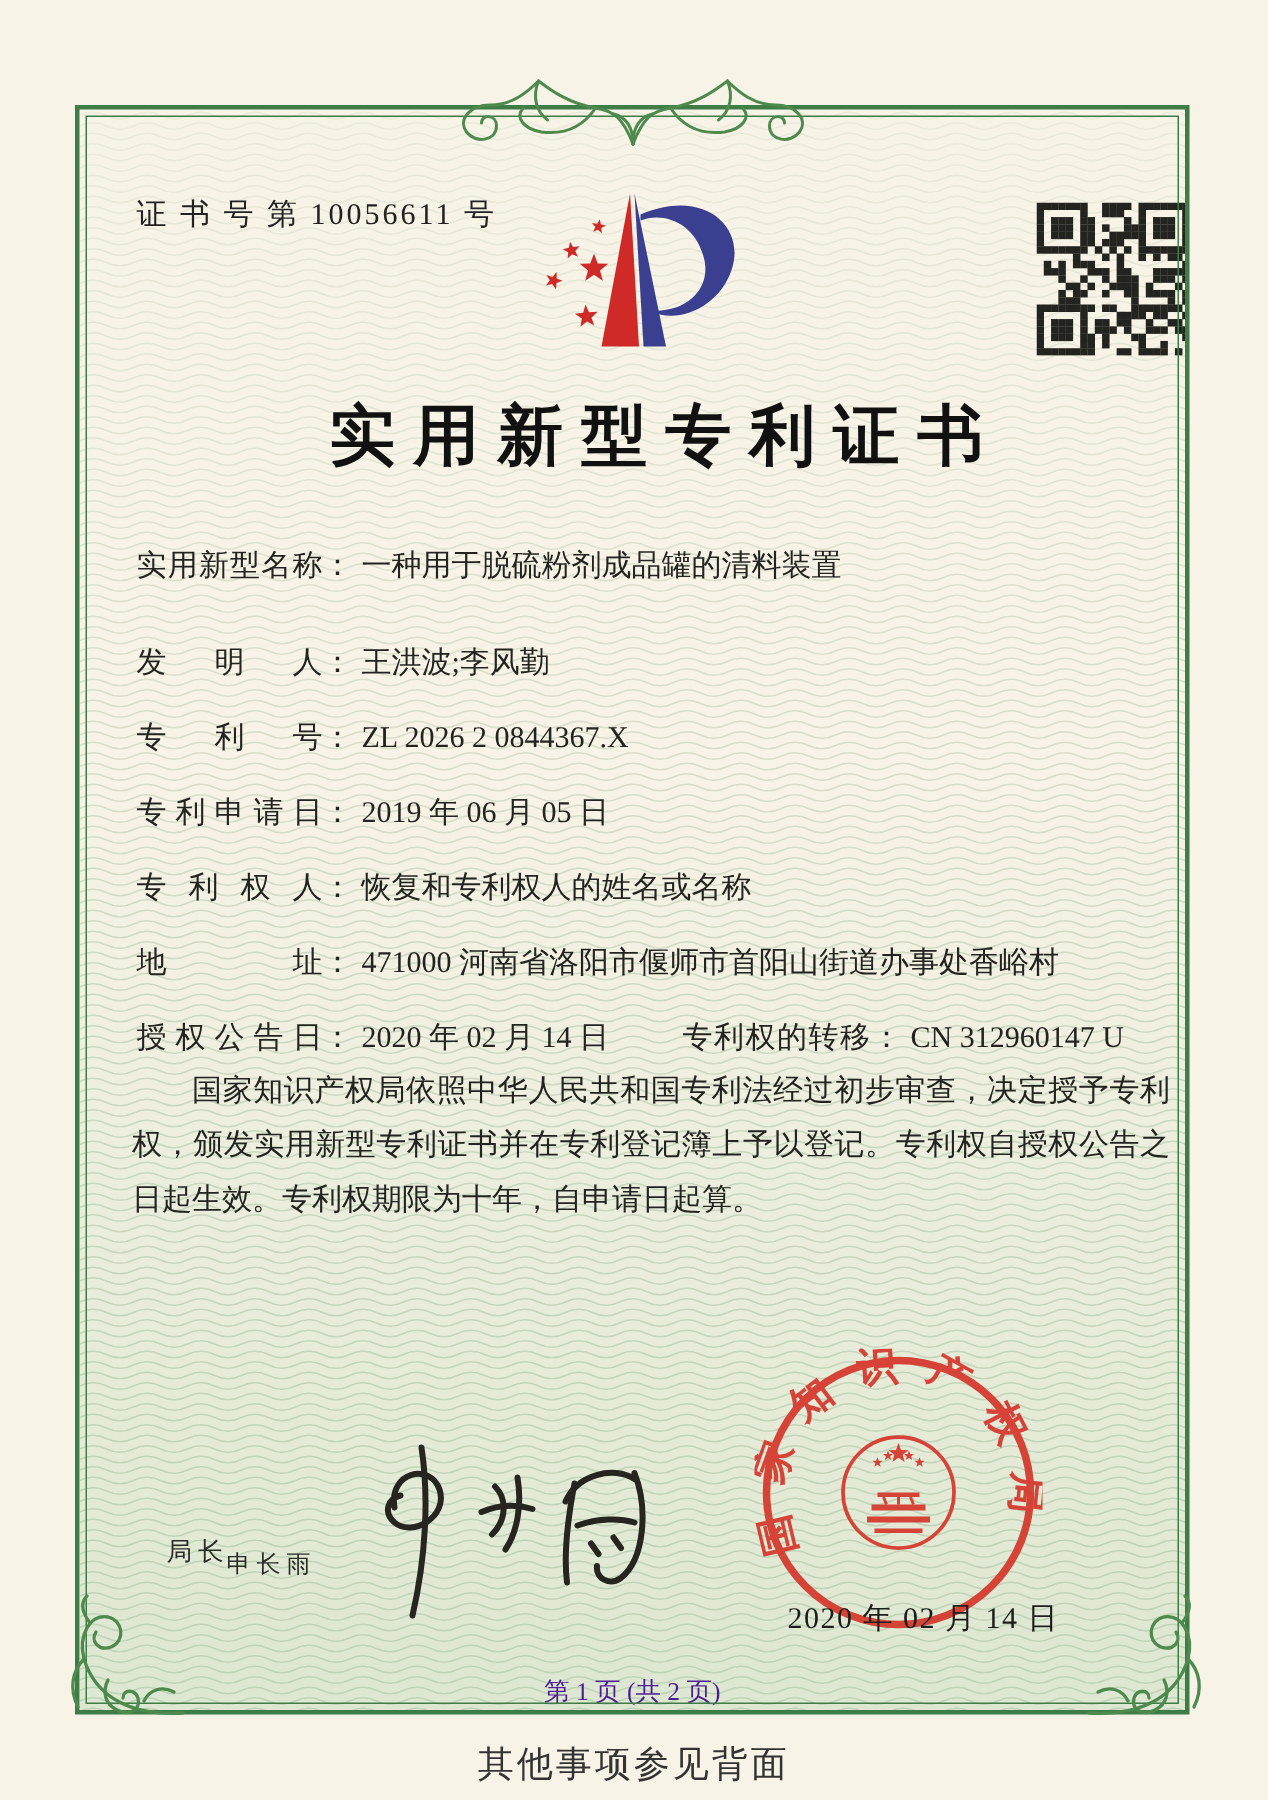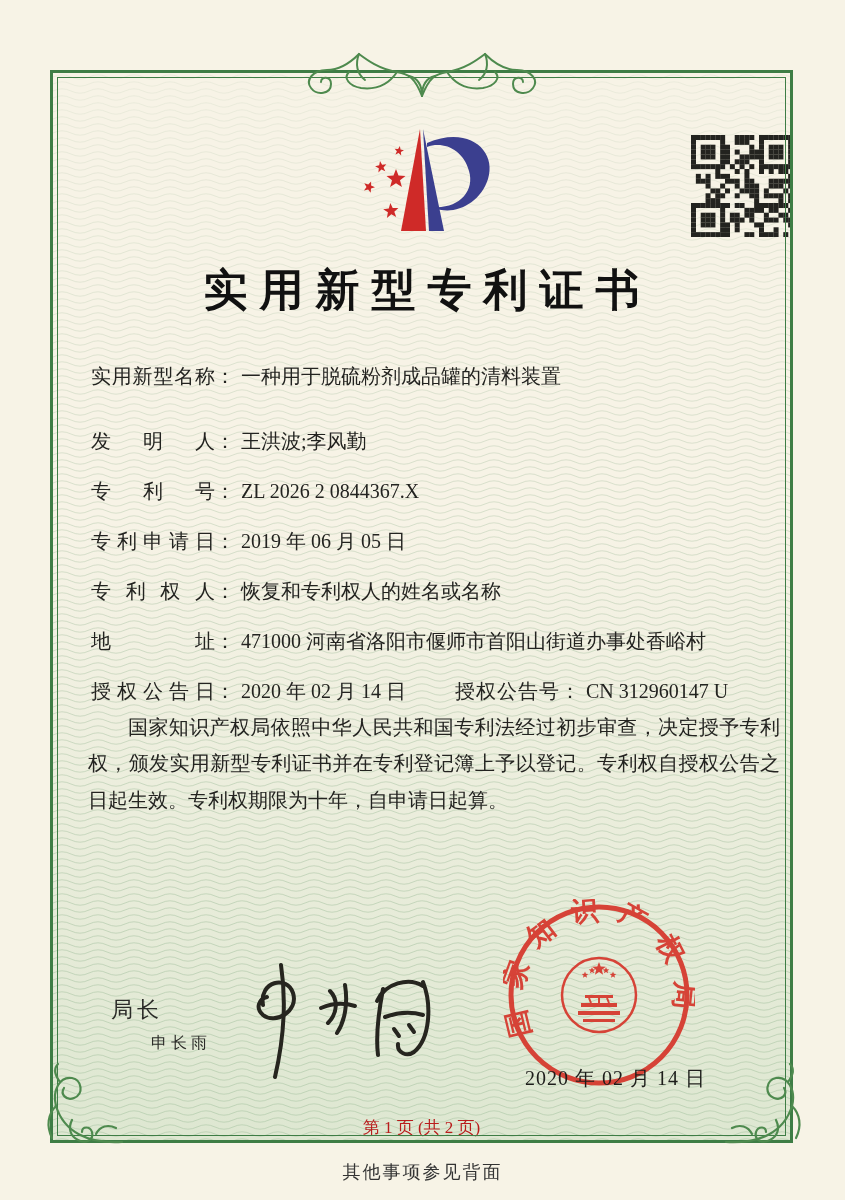--- a/index.html
+++ b/index.html
@@ -33,41 +33,41 @@
 
   .certno{
     position:absolute;left:38px;top:56px;
     font-size:20px;letter-spacing:2px;color:#222;
   }
   .logo{position:absolute;left:288px;top:48px;}
   .qr{position:absolute;left:638px;top:62px;}
   .title{
     position:absolute;left:0;top:188px;width:100%;
     text-align:center;font-size:44px;font-weight:bold;
-    letter-spacing:12px;color:#111;text-indent:12px;
+    letter-spacing:12px;color:#111;text-indent:12px;padding-left:16px;
   }
   .field{position:absolute;left:38px;font-size:20px;white-space:nowrap;color:#232320;}
   .flabel{display:inline-flex;justify-content:space-between;width:124px;vertical-align:bottom;}
   .fcolon{margin-right:6px;}
   .grant-group2{margin-left:44px;}
   .grant-group2 .flabel{width:auto;letter-spacing:1px;}
   .para{
     position:absolute;left:35px;width:692px;
     font-size:20px;line-height:1.82;text-align:justify;
     text-indent:2em;color:#232320;font-family:Liberation Serif, serif;
   }
-  .signoff-title{position:absolute;left:58px;top:922px;font-size:22px;letter-spacing:4px;}
+  .signoff-title{position:absolute;left:58px;top:950px;font-size:17px;letter-spacing:4px;}
   .signoff-name{position:absolute;left:70px;top:960px;font-size:16px;letter-spacing:4px;margin-left:28px;}
   .signature{position:absolute;left:172px;top:880px;}
   .seal{position:absolute;left:450px;top:826px;}
   .seal-date{position:absolute;left:472px;top:992px;font-size:20px;letter-spacing:1px;color:#1d1d1b;}
-  .pageinfo{position:absolute;left:0;top:1043px;width:100%;text-align:center;font-size:17px;color:#b91c1c;}
+  .pageinfo{position:absolute;left:0;top:1043px;width:100%;text-align:center;font-size:17px;color:#4c1d95;}
   .backnote{
     position:absolute;left:0;top:1160px;width:100%;text-align:center;
-    font-size:18px;letter-spacing:2px;color:#333;
+    font-size:24px;letter-spacing:2px;color:#333;
   }
   .ornament-top{position:absolute;left:297px;top:44px;z-index:4;}
   .ornament-bl{position:absolute;left:38px;top:1062px;z-index:4;}
   .ornament-br{position:absolute;left:722px;top:1062px;z-index:4;transform:scaleX(-1);}
 </style>
 </head>
 <body>
 
 <div class="page">
 
@@ -225,20 +225,21 @@
         <path d="M0 1047 q 9 -4.4 18 0 q 9 4.4 18 0 q 9 -4.4 18 0 q 9 4.4 18 0 q 9 -4.4 18 0 q 9 4.4 18 0 q 9 -4.4 18 0 q 9 4.4 18 0 q 9 -4.4 18 0 q 9 4.4 18 0 q 9 -4.4 18 0 q 9 4.4 18 0 q 9 -4.4 18 0 q 9 4.4 18 0 q 9 -4.4 18 0 q 9 4.4 18 0 q 9 -4.4 18 0 q 9 4.4 18 0 q 9 -4.4 18 0 q 9 4.4 18 0 q 9 -4.4 18 0 q 9 4.4 18 0 q 9 -4.4 18 0 q 9 4.4 18 0 q 9 -4.4 18 0 q 9 4.4 18 0 q 9 -4.4 18 0 q 9 4.4 18 0 q 9 -4.4 18 0 q 9 4.4 18 0 q 9 -4.4 18 0 q 9 4.4 18 0 q 9 -4.4 18 0 q 9 4.4 18 0 q 9 -4.4 18 0 q 9 4.4 18 0 q 9 -4.4 18 0 q 9 4.4 18 0 q 9 -4.4 18 0 q 9 4.4 18 0 q 9 -4.4 18 0 q 9 4.4 18 0 q 9 -4.4 18 0 q 9 4.4 18 0" fill="none" stroke="rgba(125,165,125,0.49)" stroke-width="1"></path>
         <path d="M0 1054 q 9 -4.4 18 0 q 9 4.4 18 0 q 9 -4.4 18 0 q 9 4.4 18 0 q 9 -4.4 18 0 q 9 4.4 18 0 q 9 -4.4 18 0 q 9 4.4 18 0 q 9 -4.4 18 0 q 9 4.4 18 0 q 9 -4.4 18 0 q 9 4.4 18 0 q 9 -4.4 18 0 q 9 4.4 18 0 q 9 -4.4 18 0 q 9 4.4 18 0 q 9 -4.4 18 0 q 9 4.4 18 0 q 9 -4.4 18 0 q 9 4.4 18 0 q 9 -4.4 18 0 q 9 4.4 18 0 q 9 -4.4 18 0 q 9 4.4 18 0 q 9 -4.4 18 0 q 9 4.4 18 0 q 9 -4.4 18 0 q 9 4.4 18 0 q 9 -4.4 18 0 q 9 4.4 18 0 q 9 -4.4 18 0 q 9 4.4 18 0 q 9 -4.4 18 0 q 9 4.4 18 0 q 9 -4.4 18 0 q 9 4.4 18 0 q 9 -4.4 18 0 q 9 4.4 18 0 q 9 -4.4 18 0 q 9 4.4 18 0 q 9 -4.4 18 0 q 9 4.4 18 0 q 9 -4.4 18 0 q 9 4.4 18 0" fill="none" stroke="rgba(125,165,125,0.49)" stroke-width="1"></path>
         <path d="M0 1061 q 9 -4.4 18 0 q 9 4.4 18 0 q 9 -4.4 18 0 q 9 4.4 18 0 q 9 -4.4 18 0 q 9 4.4 18 0 q 9 -4.4 18 0 q 9 4.4 18 0 q 9 -4.4 18 0 q 9 4.4 18 0 q 9 -4.4 18 0 q 9 4.4 18 0 q 9 -4.4 18 0 q 9 4.4 18 0 q 9 -4.4 18 0 q 9 4.4 18 0 q 9 -4.4 18 0 q 9 4.4 18 0 q 9 -4.4 18 0 q 9 4.4 18 0 q 9 -4.4 18 0 q 9 4.4 18 0 q 9 -4.4 18 0 q 9 4.4 18 0 q 9 -4.4 18 0 q 9 4.4 18 0 q 9 -4.4 18 0 q 9 4.4 18 0 q 9 -4.4 18 0 q 9 4.4 18 0 q 9 -4.4 18 0 q 9 4.4 18 0 q 9 -4.4 18 0 q 9 4.4 18 0 q 9 -4.4 18 0 q 9 4.4 18 0 q 9 -4.4 18 0 q 9 4.4 18 0 q 9 -4.4 18 0 q 9 4.4 18 0 q 9 -4.4 18 0 q 9 4.4 18 0 q 9 -4.4 18 0 q 9 4.4 18 0" fill="none" stroke="rgba(125,165,125,0.50)" stroke-width="1"></path>
         <path d="M0 1068 q 9 -4.4 18 0 q 9 4.4 18 0 q 9 -4.4 18 0 q 9 4.4 18 0 q 9 -4.4 18 0 q 9 4.4 18 0 q 9 -4.4 18 0 q 9 4.4 18 0 q 9 -4.4 18 0 q 9 4.4 18 0 q 9 -4.4 18 0 q 9 4.4 18 0 q 9 -4.4 18 0 q 9 4.4 18 0 q 9 -4.4 18 0 q 9 4.4 18 0 q 9 -4.4 18 0 q 9 4.4 18 0 q 9 -4.4 18 0 q 9 4.4 18 0 q 9 -4.4 18 0 q 9 4.4 18 0 q 9 -4.4 18 0 q 9 4.4 18 0 q 9 -4.4 18 0 q 9 4.4 18 0 q 9 -4.4 18 0 q 9 4.4 18 0 q 9 -4.4 18 0 q 9 4.4 18 0 q 9 -4.4 18 0 q 9 4.4 18 0 q 9 -4.4 18 0 q 9 4.4 18 0 q 9 -4.4 18 0 q 9 4.4 18 0 q 9 -4.4 18 0 q 9 4.4 18 0 q 9 -4.4 18 0 q 9 4.4 18 0 q 9 -4.4 18 0 q 9 4.4 18 0 q 9 -4.4 18 0 q 9 4.4 18 0" fill="none" stroke="rgba(125,165,125,0.50)" stroke-width="1"></path>
       </svg>
     <div class="tint"></div>
     <div class="frame-inner-line"></div>
 
     <div class="content">
 
+      <div class="certno">证 书 号 第 10056611 号</div>
 
       <svg class="logo" width="184" height="120" viewBox="0 0 184 120">
         <g id="logo-stars">
             <polygon points="58.9,25.1 59.5,28.5 63.0,29.3 59.9,31.0 60.2,34.5 57.6,32.1 54.4,33.5 55.9,30.3 53.6,27.7 57.1,28.1" fill="#cf2a28"></polygon>
             <polygon points="39.0,40.1 41.1,43.7 45.3,43.2 42.5,46.4 44.3,50.2 40.4,48.5 37.4,51.4 37.8,47.2 34.1,45.2 38.2,44.2" fill="#cf2a28"></polygon>
             <polygon points="55.0,48.0 57.5,54.6 64.5,54.9 59.0,59.3 60.9,66.1 55.0,62.2 49.1,66.1 51.0,59.3 45.5,54.9 52.5,54.6" fill="#cf2a28"></polygon>
             <polygon points="30.1,60.4 30.1,64.6 34.0,66.2 30.0,67.6 29.7,71.8 27.1,68.4 23.0,69.4 25.5,65.9 23.3,62.3 27.3,63.6" fill="#cf2a28"></polygon>
             <polygon points="49.3,82.0 51.7,87.1 57.4,86.9 53.3,90.8 55.2,96.0 50.3,93.3 45.9,96.9 46.9,91.3 42.2,88.2 47.8,87.5" fill="#cf2a28"></polygon>
           </g>
         <polygon id="logo-wedge-red" points="79,8 60,110 85,110" fill="#cf2a28"></polygon>
@@ -540,21 +541,21 @@
         <span>
           <span class="flabel">
               <span>授</span>
               <span>权</span>
               <span>公</span>
               <span>告</span>
               <span>日</span>
             </span><span class="fcolon">：</span><span>2020 年 02 月 14 日</span>
         </span>
         <span class="grant-group2">
-          <span class="flabel">授权公告号</span><span class="fcolon">：</span><span>CN 312960147 U</span>
+          <span class="flabel">专利权的转移</span><span class="fcolon">：</span><span>CN 312960147 U</span>
         </span>
       </div>
 
       <div class="para" style="top:636px">国家知识产权局依照中华人民共和国专利法经过初步审查，决定授予专利权，颁发实用新型专利证书并在专利登记簿上予以登记。专利权自授权公告之日起生效。专利权期限为十年，自申请日起算。</div>
 
       <div class="signoff-title">局长</div>
       <div class="signoff-name">申长雨</div>
 
       <svg class="signature" width="240" height="130" viewBox="0 0 240 130">
         <g fill="none" stroke="#26251f" stroke-width="4" stroke-linecap="round" stroke-linejoin="round">

